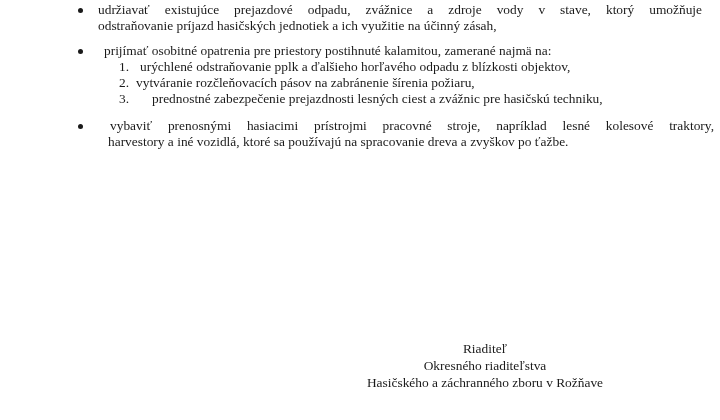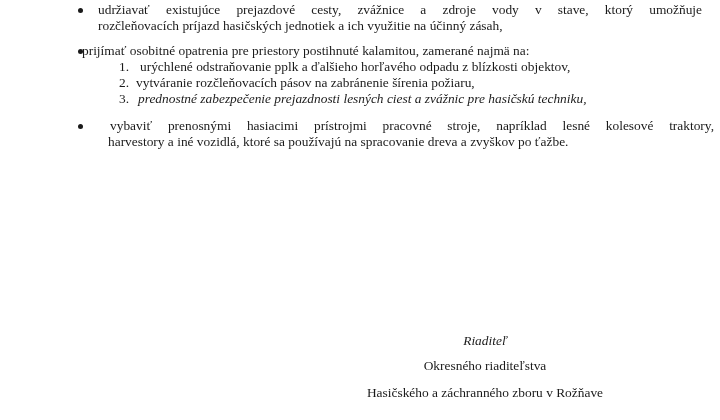--- a/index.html
+++ b/index.html
@@ -8,35 +8,35 @@
   .line { position:absolute; white-space:nowrap; line-height:16px; }
   .just { position:absolute; text-align:justify; text-align-last:justify; line-height:16px; white-space:nowrap; }
   .bullet { position:absolute; width:5px; height:5px; border-radius:50%; background:#1a1a1a; }
   .num { position:absolute; line-height:16px; }
   .sig { position:absolute; left:330px; width:310px; text-align:center; line-height:17.5px; }
 </style>
 </head>
 <body>
 
 <div class="bullet" style="left:78px; top:8px;"></div>
-<div class="just" style="left:98px; top:2px; width:604px;">udržiavať existujúce prejazdové cesty, zvážnice a zdroje vody v stave, ktorý umožňuje</div>
-<div class="line" style="left:98px; top:18px;">rozčleňovacích príjazd hasičských jednotiek a ich využitie na účinný zásah,</div>
+<div class="just" style="left:98px; top:2px; width:604px;">udržiavať existujúce prejazdové odpadu, zvážnice a zdroje vody v stave, ktorý umožňuje</div>
+<div class="line" style="left:98px; top:18px;">odstraňovanie príjazd hasičských jednotiek a ich využitie na účinný zásah,</div>
 
 <div class="bullet" style="left:78px; top:49px;"></div>
-<div class="line" style="left:82px; top:43px;">prijímať osobitné opatrenia pre priestory postihnuté kalamitou, zamerané najmä na:</div>
+<div class="line" style="left:104px; top:43px;">prijímať osobitné opatrenia pre priestory postihnuté kalamitou, zamerané najmä na:</div>
 
 <div class="num" style="left:119px; top:59px;">1.</div>
 <div class="line" style="left:140px; top:59px;">urýchlené odstraňovanie pplk a ďalšieho horľavého odpadu z blízkosti objektov,</div>
 
 <div class="num" style="left:119px; top:75px;">2.</div>
 <div class="line" style="left:136px; top:75px;">vytváranie rozčleňovacích pásov na zabránenie šírenia požiaru,</div>
 
 <div class="num" style="left:119px; top:91px;">3.</div>
-<div class="line" style="left:138px; top:91px;font-style:italic;">prednostné zabezpečenie prejazdnosti lesných ciest a zvážnic pre hasičskú techniku,</div>
+<div class="line" style="left:152px; top:91px;">prednostné zabezpečenie prejazdnosti lesných ciest a zvážnic pre hasičskú techniku,</div>
 
 <div class="bullet" style="left:78px; top:124px;"></div>
 <div class="just" style="left:98px; top:118px; width:604px;margin-left:12px;">vybaviť prenosnými hasiacimi prístrojmi pracovné stroje, napríklad lesné kolesové traktory,</div>
 <div class="line" style="left:108px; top:134px;">harvestory a iné vozidlá, ktoré sa používajú na spracovanie dreva a zvyškov po ťažbe.</div>
 
-<div class="sig" style="top:332px;font-style:italic;">Riaditeľ</div>
+<div class="sig" style="top:340px;">Riaditeľ</div>
 <div class="sig" style="top:357px;">Okresného riaditeľstva</div>
-<div class="sig" style="top:384px;text-align:center;">Hasičského a záchranného zboru v Rožňave</div>
+<div class="sig" style="top:374px;text-align:center;">Hasičského a záchranného zboru v Rožňave</div>
 <div class="sig" style="top:391px;margin-top:25px;">pplk. Ing. Martin Kaprál  v.r.</div>
 
 </body></html>

